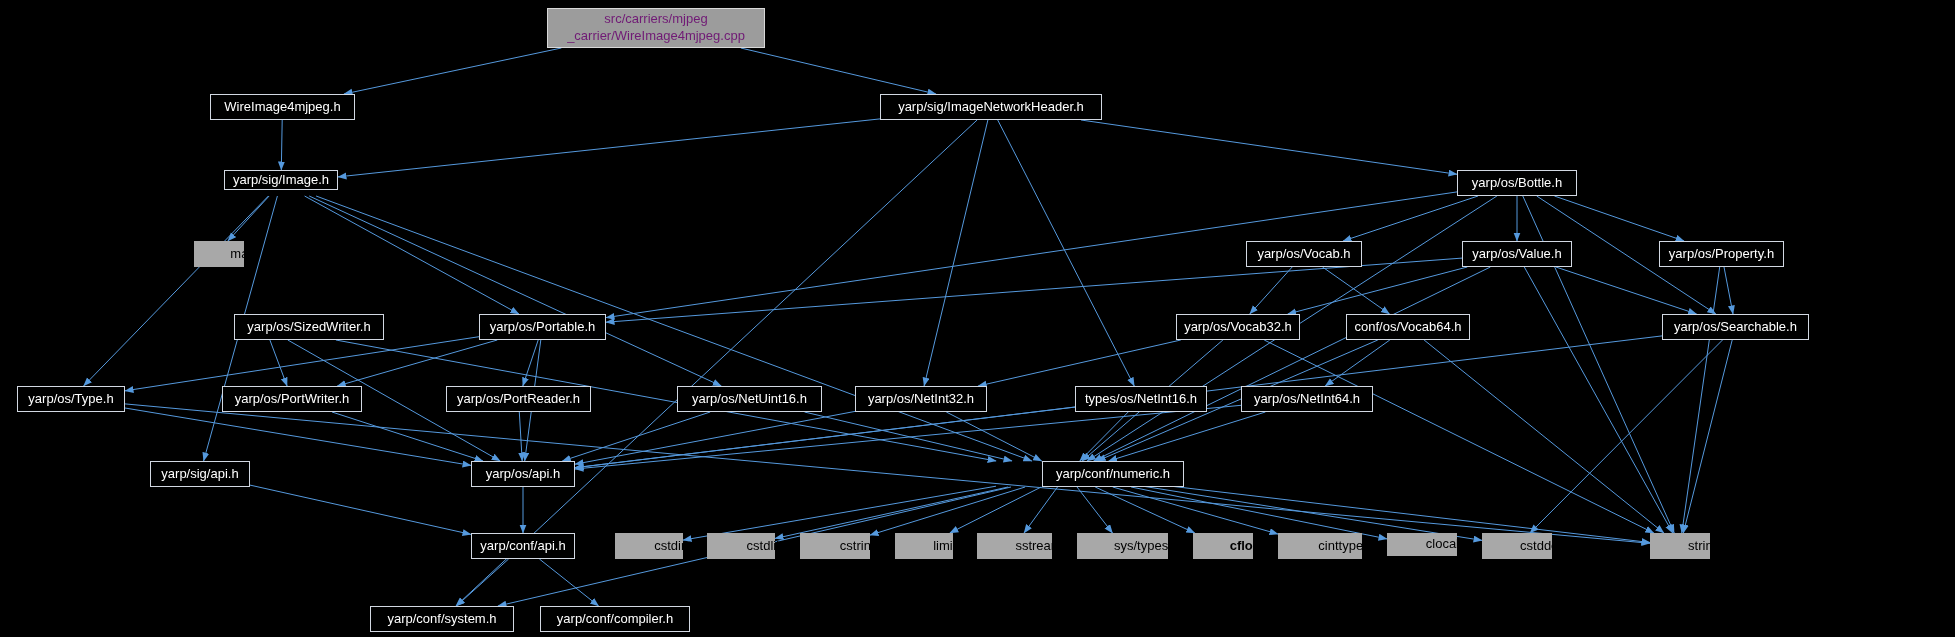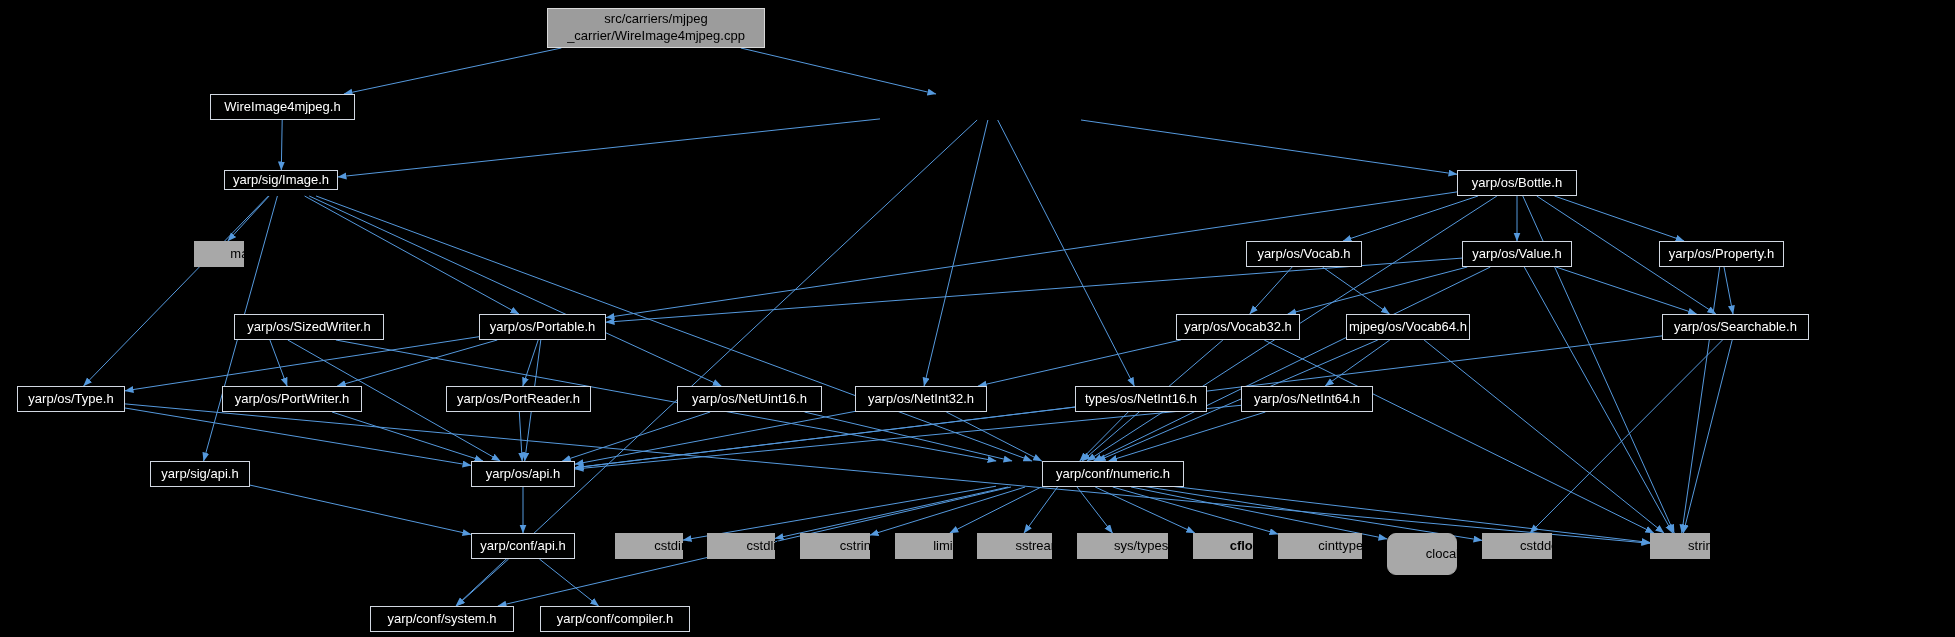--- a/index.html
+++ b/index.html
@@ -40,21 +40,21 @@
   }
   .node.external {
     background: #a8a8a8;
     border-color: #a8a8a8;
     color: #000;
     padding-left: 48px;
   }
   .node.focus {
     background: #9c9c9c;
     border-color: #d8d8d8;
-    color: #000000;
+    color: #701a75;
   }
 </style>
 </head>
 <body>
 
 <div id="canvas">
   <svg id="edge-layer" xmlns="http://www.w3.org/2000/svg" width="1955" height="637">
     <defs>
       <marker id="arrowhead" markerWidth="10" markerHeight="8" refX="8.5" refY="3.5" orient="auto" markerUnits="userSpaceOnUse">
         <path id="arrowhead-path" d="M0,0 L9,3.5 L0,7 Z" fill="#5599dd"></path>
@@ -134,48 +134,49 @@
         <line x1="1138.0" y1="482.3" x2="1650.0" y2="542.5" stroke="#5599dd" stroke-width="1" marker-end="url(#arrowhead)"></line>
         <line x1="1011.0" y1="487.0" x2="498.0" y2="606.0" stroke="#5599dd" stroke-width="1" marker-end="url(#arrowhead)"></line>
         <line x1="508.6" y1="559.0" x2="456.4" y2="606.0" stroke="#5599dd" stroke-width="1" marker-end="url(#arrowhead)"></line>
         <line x1="539.4" y1="559.0" x2="598.6" y2="606.0" stroke="#5599dd" stroke-width="1" marker-end="url(#arrowhead)"></line>
       </g>
   </svg>
 
 <div class="node focus" style="left: 547px; top: 8px; width: 218px; height: 40px;">src/carriers/mjpeg
 _carrier/WireImage4mjpeg.cpp</div>
     <div class="node header" style="left: 210px; top: 94px; width: 145px; height: 26px;">WireImage4mjpeg.h</div>
+    <div class="node header" style="left: 880px; top: 94px; width: 222px; height: 26px;">yarp/sig/ImageNetworkHeader.h</div>
     <div class="node header" style="left: 224px; top: 170px; width: 114px; height: 20px;">yarp/sig/Image.h</div>
     <div class="node header" style="left: 1457px; top: 170px; width: 120px; height: 26px;">yarp/os/Bottle.h</div>
     <div class="node external" style="left: 194px; top: 241px; width: 44px; height: 26px;">map</div>
     <div class="node header" style="left: 1246px; top: 241px; width: 116px; height: 26px;">yarp/os/Vocab.h</div>
     <div class="node header" style="left: 1462px; top: 241px; width: 110px; height: 26px;">yarp/os/Value.h</div>
     <div class="node header" style="left: 1659px; top: 241px; width: 125px; height: 26px;">yarp/os/Property.h</div>
     <div class="node header" style="left: 190px; top: 314px; width: 150px; height: 26px; margin-left: 44px;">yarp/os/SizedWriter.h</div>
     <div class="node header" style="left: 479px; top: 314px; width: 127px; height: 26px;">yarp/os/Portable.h</div>
     <div class="node header" style="left: 1176px; top: 314px; width: 124px; height: 26px;">yarp/os/Vocab32.h</div>
-    <div class="node header" style="left: 1346px; top: 314px; width: 124px; height: 26px;">mjpeg/os/Vocab64.h</div>
+    <div class="node header" style="left: 1346px; top: 314px; width: 124px; height: 26px;">conf/os/Vocab64.h</div>
     <div class="node header" style="left: 1662px; top: 314px; width: 147px; height: 26px;">yarp/os/Searchable.h</div>
     <div class="node header" style="left: 17px; top: 386px; width: 108px; height: 26px;">yarp/os/Type.h</div>
     <div class="node header" style="left: 222px; top: 386px; width: 140px; height: 26px;">yarp/os/PortWriter.h</div>
     <div class="node header" style="left: 446px; top: 386px; width: 145px; height: 26px;">yarp/os/PortReader.h</div>
     <div class="node header" style="left: 677px; top: 386px; width: 145px; height: 26px;">yarp/os/NetUint16.h</div>
     <div class="node header" style="left: 855px; top: 386px; width: 132px; height: 26px;">yarp/os/NetInt32.h</div>
     <div class="node header" style="left: 1075px; top: 386px; width: 132px; height: 26px;">types/os/NetInt16.h</div>
     <div class="node header" style="left: 1241px; top: 386px; width: 132px; height: 26px;">yarp/os/NetInt64.h</div>
     <div class="node header" style="left: 150px; top: 461px; width: 100px; height: 26px;">yarp/sig/api.h</div>
     <div class="node header" style="left: 471px; top: 461px; width: 104px; height: 26px;">yarp/os/api.h</div>
     <div class="node header" style="left: 996px; top: 461px; width: 142px; height: 26px; margin-left: 46px;">yarp/conf/numeric.h</div>
     <div class="node header" style="left: 471px; top: 533px; width: 104px; height: 26px;">yarp/conf/api.h</div>
     <div class="node external" style="left: 615px; top: 533px; width: 68px; height: 26px;">cstdint</div>
     <div class="node external" style="left: 707px; top: 533px; width: 68px; height: 26px;">cstdlib</div>
     <div class="node external" style="left: 800px; top: 533px; width: 70px; height: 26px;">cstring</div>
     <div class="node external" style="left: 895px; top: 533px; width: 58px; height: 26px;">limits</div>
     <div class="node external" style="left: 977px; top: 533px; width: 75px; height: 26px;">sstream</div>
     <div class="node external" style="left: 1077px; top: 533px; width: 91px; height: 26px;">sys/types.h</div>
     <div class="node external" style="left: 1193px; top: 533px; width: 60px; height: 26px; font-weight: bold;">cfloat</div>
     <div class="node external" style="left: 1278px; top: 533px; width: 84px; height: 26px;">cinttypes</div>
-    <div class="node external" style="left: 1387px; top: 533px; width: 70px; height: 42px; border-radius: 9px;">clocale</div>
+    <div class="node external" style="left: 1387px; top: 533px; width: 70px; height: 23px;">clocale</div>
     <div class="node external" style="left: 1482px; top: 533px; width: 70px; height: 26px;">cstddef</div>
     <div class="node external" style="left: 1650px; top: 533px; width: 60px; height: 26px; text-align: right;">string</div>
     <div class="node header" style="left: 370px; top: 606px; width: 144px; height: 26px;">yarp/conf/system.h</div>
     <div class="node header" style="left: 540px; top: 606px; width: 150px; height: 26px;">yarp/conf/compiler.h</div>
   </div>
 
 </body></html>

